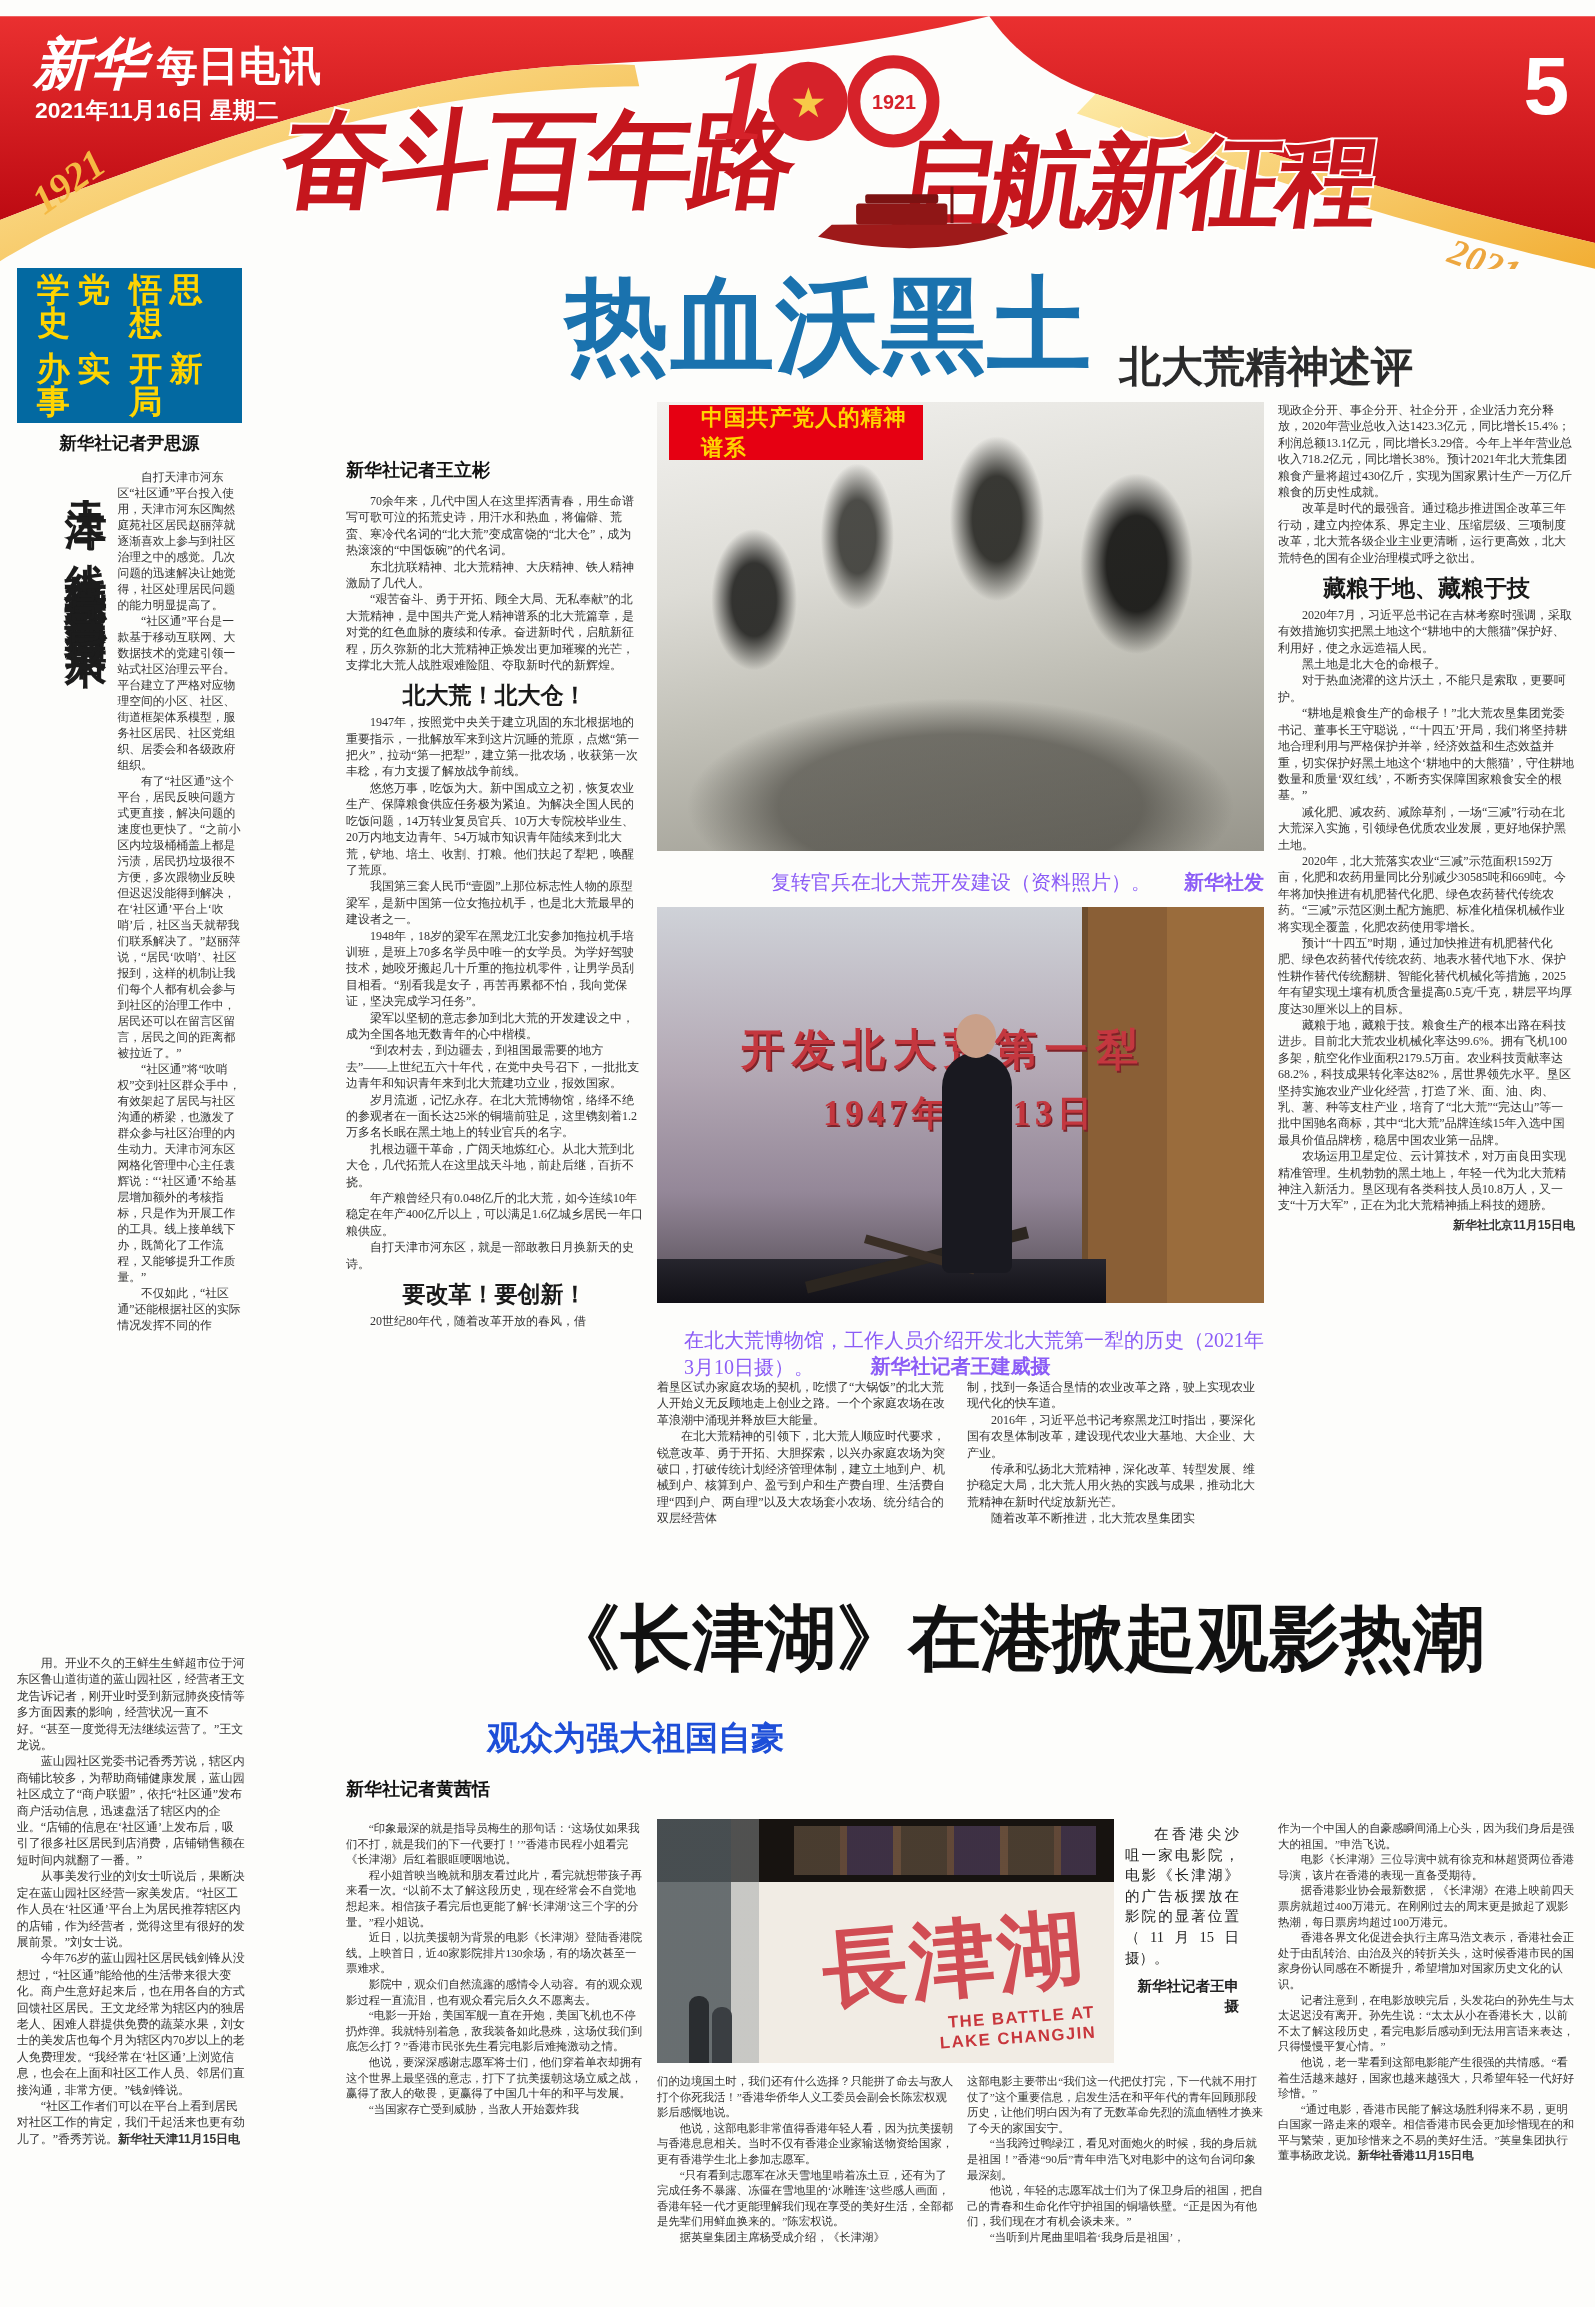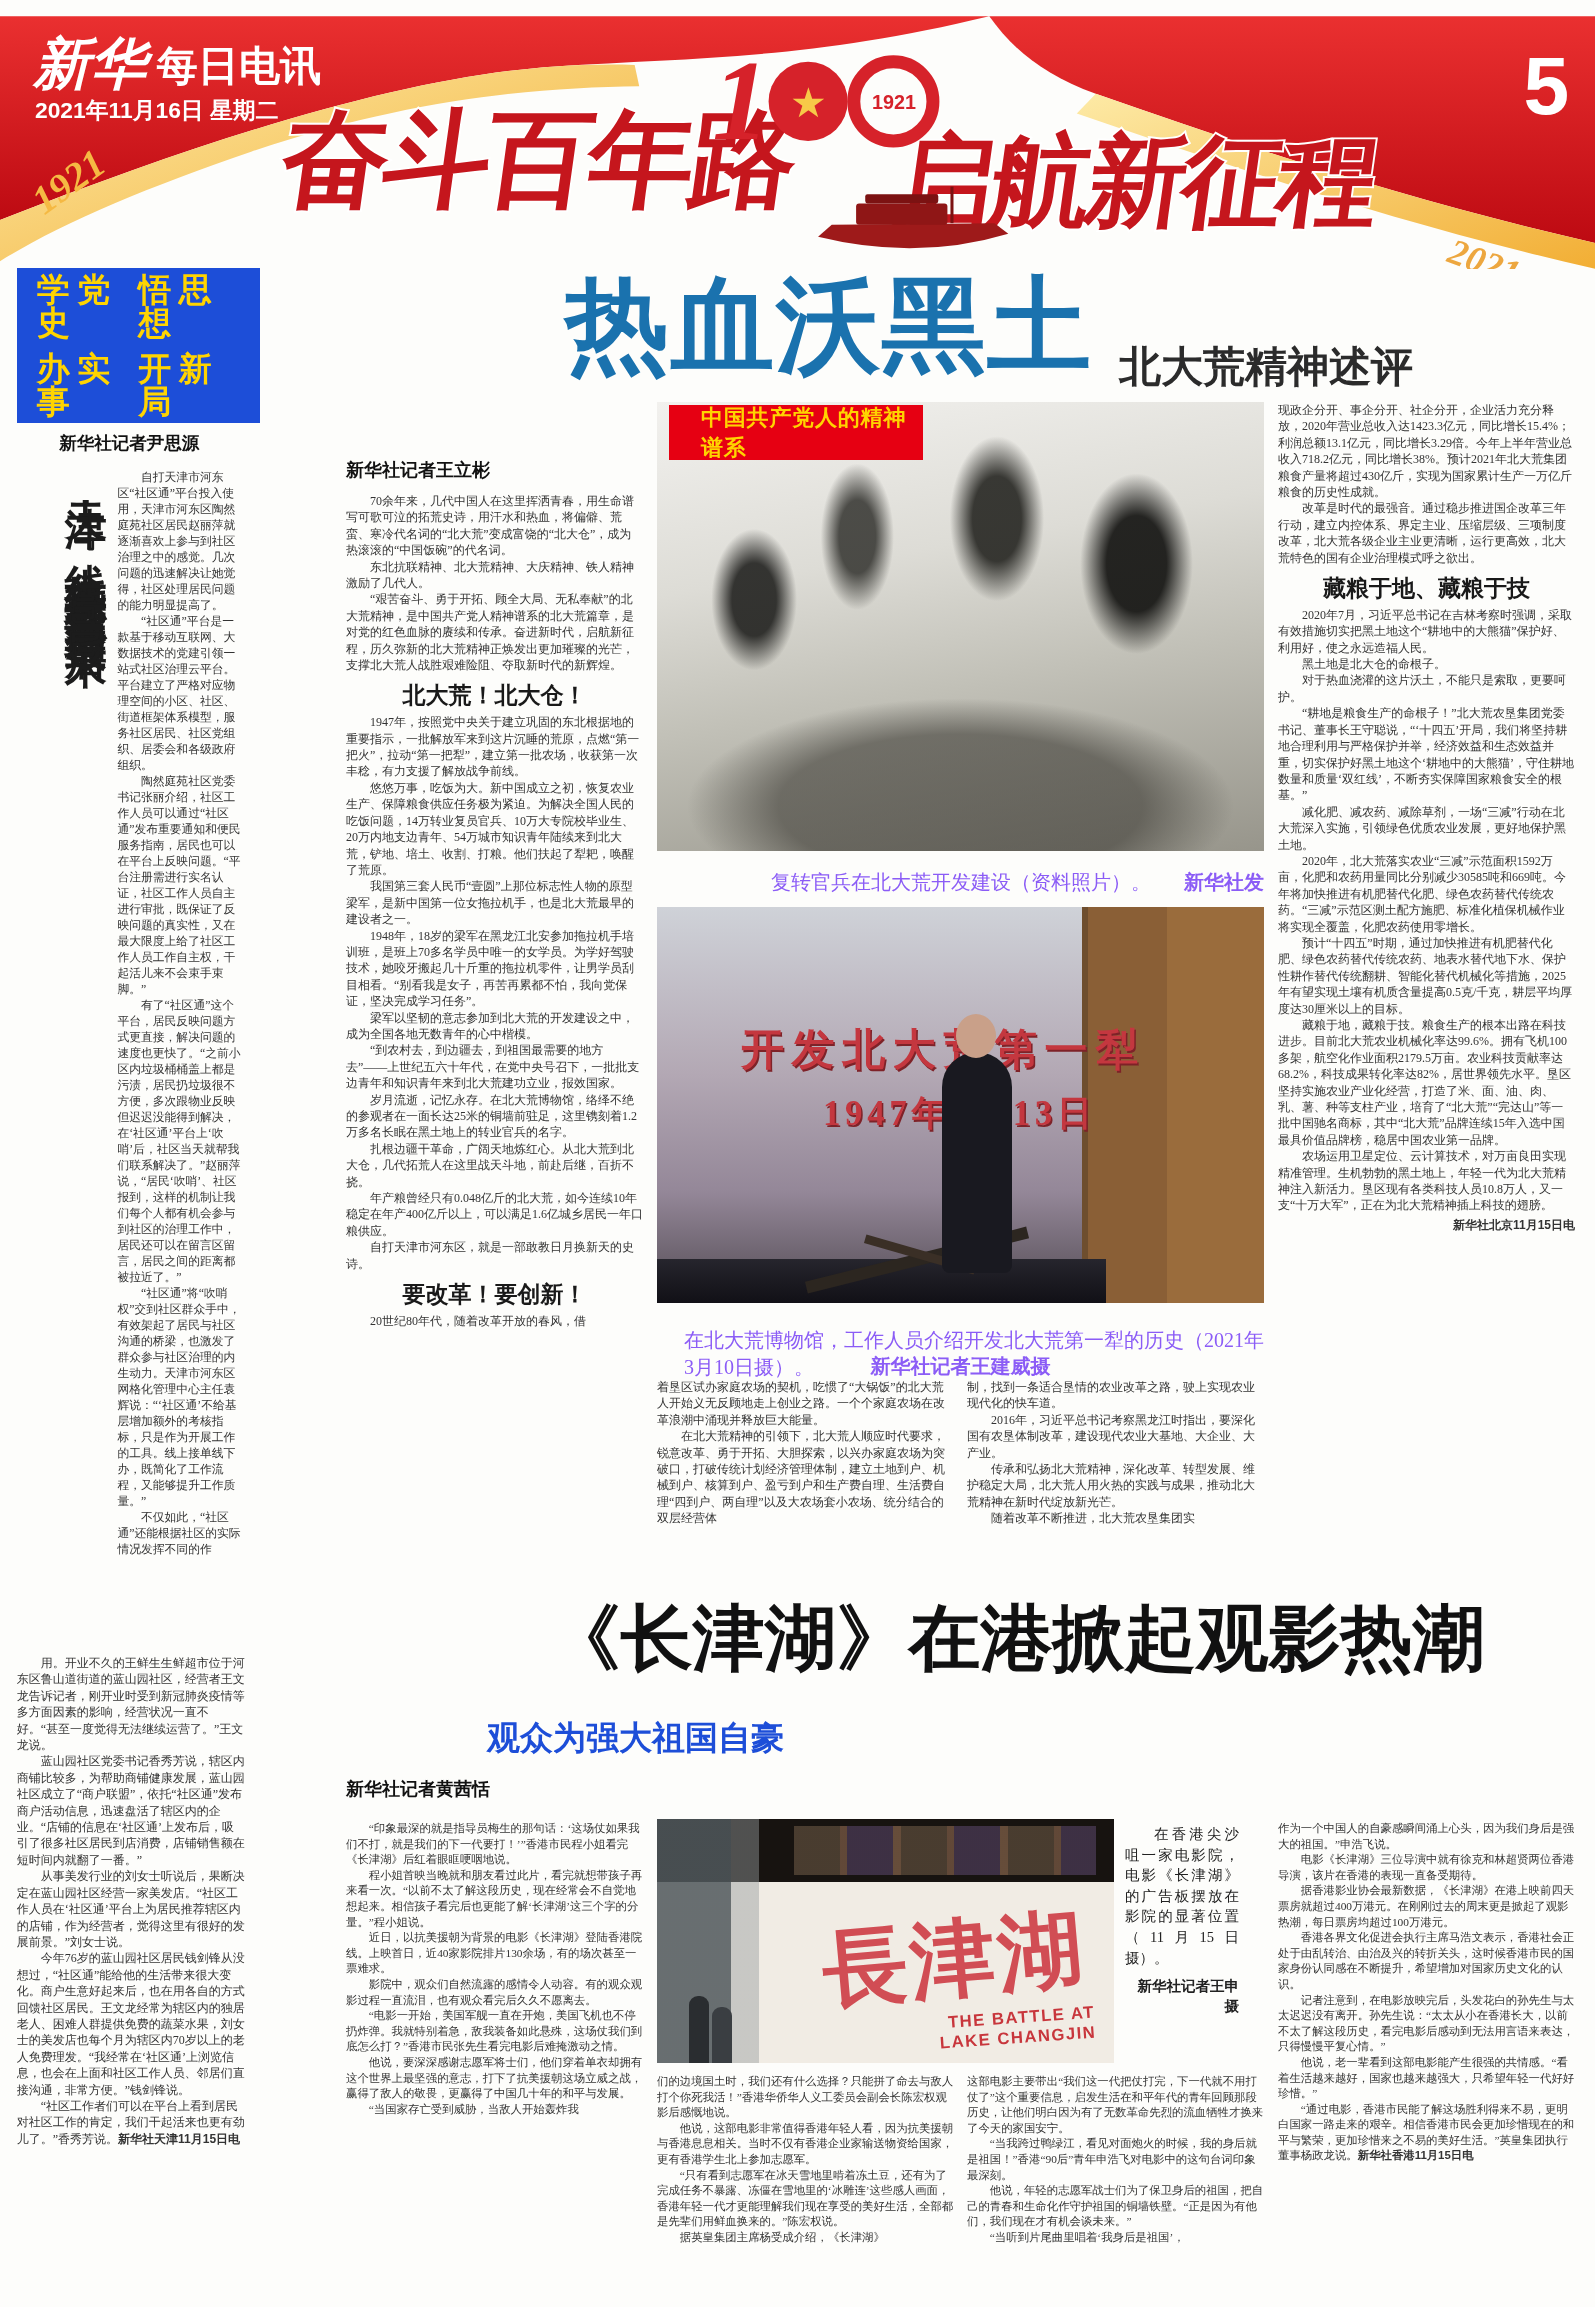--- a/index.html
+++ b/index.html
@@ -12,21 +12,21 @@
   .sec{font-family:"Liberation Sans",sans-serif;font-weight:bold;font-size:23px;
        text-align:center;margin:13.7px 0 10.7px;color:#191919;}
   .byline{font-family:"Liberation Sans",sans-serif;font-weight:bold;font-size:18px;color:#111;}
   .dateline{font-family:"Liberation Sans",sans-serif;font-weight:bold;text-align:right;margin-top:3px;}
   .dl-inline{font-family:"Liberation Sans",sans-serif;font-weight:bold;}
 
   
   .banner{position:absolute;left:0;top:16px;width:1431px;height:253px;}
 
   
-  .party-box{position:absolute;left:16.7px;top:268px;width:243px;height:155px;background:#1d4ed8;
+  .party-box{position:absolute;left:16.7px;top:268px;width:225px;height:155px;background:#0369a1;
              display:flex;flex-direction:column;justify-content:center;gap:13.7px;padding:0 20px;}
   .party-row{display:flex;justify-content:space-between;color:#ffd400;
              font-family:"Liberation Sans",sans-serif;font-weight:bold;font-size:33px;line-height:1;}
   .party-row span{letter-spacing:7.6px;}
 
   
   .la-byline{position:absolute;left:16.7px;top:431px;width:225px;text-align:center;font-size:17.5px;}
   .la-main{position:absolute;left:16.7px;top:469px;width:228px;height:1180px;display:flex;overflow:hidden;}
   .la-headline{width:90px;writing-mode:vertical-rl;text-orientation:mixed;
                font-weight:900;font-size:42px;line-height:1.0;letter-spacing:4.6px;color:#1c1c1c;
@@ -180,21 +180,20 @@
     </div>
   </div>
 
   <div class="la-byline byline">新华社记者尹思源</div>
 
   <div class="la-main">
     <div class="la-headline">天津：『线上接单线下办』打通基层治理『最后一米』</div>
     <div class="la-body">
         <p class="para">自打天津市河东区“社区通”平台投入使用，天津市河东区陶然庭苑社区居民赵丽萍就逐渐喜欢上参与到社区治理之中的感觉。几次问题的迅速解决让她觉得，社区处理居民问题的能力明显提高了。</p>
         <p class="para">“社区通”平台是一款基于移动互联网、大数据技术的党建引领一站式社区治理云平台。平台建立了严格对应物理空间的小区、社区、街道框架体系模型，服务社区居民、社区党组织、居委会和各级政府组织。</p>
-        <p class="para">陶然庭苑社区党委书记张丽介绍，社区工作人员可以通过“社区通”发布重要通知和便民服务指南，居民也可以在平台上反映问题。“平台注册需进行实名认证，社区工作人员自主进行审批，既保证了反映问题的真实性，又在最大限度上给了社区工作人员工作自主权，干起活儿来不会束手束脚。”</p>
         <p class="para">有了“社区通”这个平台，居民反映问题方式更直接，解决问题的速度也更快了。“之前小区内垃圾桶桶盖上都是污渍，居民扔垃圾很不方便，多次跟物业反映但迟迟没能得到解决，在‘社区通’平台上‘吹哨’后，社区当天就帮我们联系解决了。”赵丽萍说，“居民‘吹哨’、社区报到，这样的机制让我们每个人都有机会参与到社区的治理工作中，居民还可以在留言区留言，居民之间的距离都被拉近了。”</p>
         <p class="para">“社区通”将“吹哨权”交到社区群众手中，有效架起了居民与社区沟通的桥梁，也激发了群众参与社区治理的内生动力。天津市河东区网格化管理中心主任袁辉说：“‘社区通’不给基层增加额外的考核指标，只是作为开展工作的工具。线上接单线下办，既简化了工作流程，又能够提升工作质量。”</p>
         <p class="para">不仅如此，“社区通”还能根据社区的实际情况发挥不同的作</p>
       </div>
   </div>
 
   <div class="la-full cont">
     <div>
         <p class="para">用。开业不久的王鲜生生鲜超市位于河东区鲁山道街道的蓝山园社区，经营者王文龙告诉记者，刚开业时受到新冠肺炎疫情等多方面因素的影响，经营状况一直不好。“甚至一度觉得无法继续运营了。”王文龙说。</p>
         <p class="para">蓝山园社区党委书记香秀芳说，辖区内商铺比较多，为帮助商铺健康发展，蓝山园社区成立了“商户联盟”，依托“社区通”发布商户活动信息，迅速盘活了辖区内的企业。“店铺的信息在‘社区通’上发布后，吸引了很多社区居民到店消费，店铺销售额在短时间内就翻了一番。”</p>

